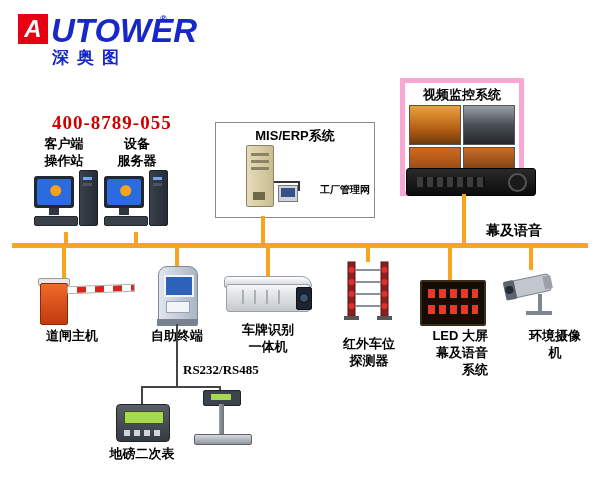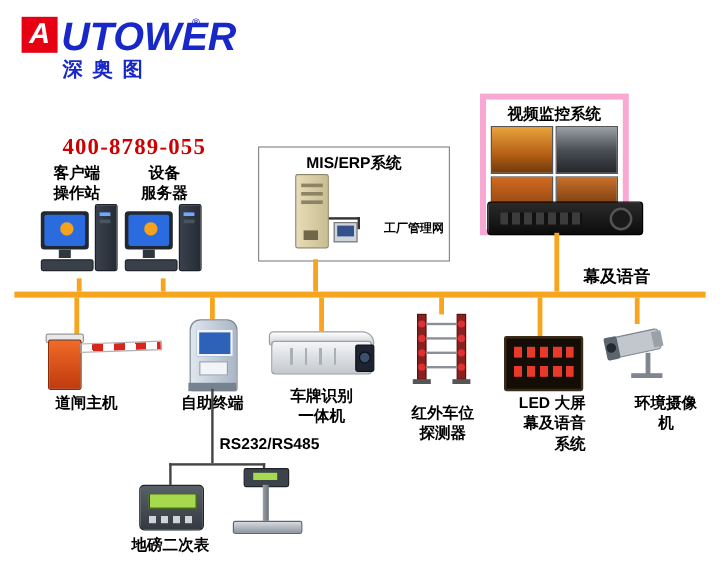--- a/index.html
+++ b/index.html
@@ -282,21 +282,21 @@
     <rect x="40" y="28" width="4" height="18" fill="#7f868d"></rect>
     <rect x="28" y="45" width="26" height="4" fill="#7f868d"></rect>
   </svg>
   <div class="lbl" style="left:522px;top:328px;width:66px;">环境摄像
 机</div>
 
   <div class="dline" style="left:176px;top:324px;width:2px;height:62px;"></div>
   <div class="dline" style="left:141px;top:386px;width:80px;height:2px;"></div>
   <div class="dline" style="left:141px;top:386px;width:2px;height:18px;"></div>
   <div class="dline" style="left:219px;top:386px;width:2px;height:5px;"></div>
-  <div class="lbl" style="left:183px;top:362px;width:110px;text-align:left;">RS232/RS485</div>
+  <div class="lbl" style="left:183px;top:362px;width:110px;text-align:left;font-family:Liberation Serif, serif;">RS232/RS485</div>
 
   <div class="meter">
     <div class="lcd"></div>
     <div class="btns"></div>
   </div>
   <div class="lbl" style="left:102px;top:446px;width:80px;">地磅二次表</div>
 
   <div class="scale">
     <div class="head"></div>
     <div class="lcd"></div>

